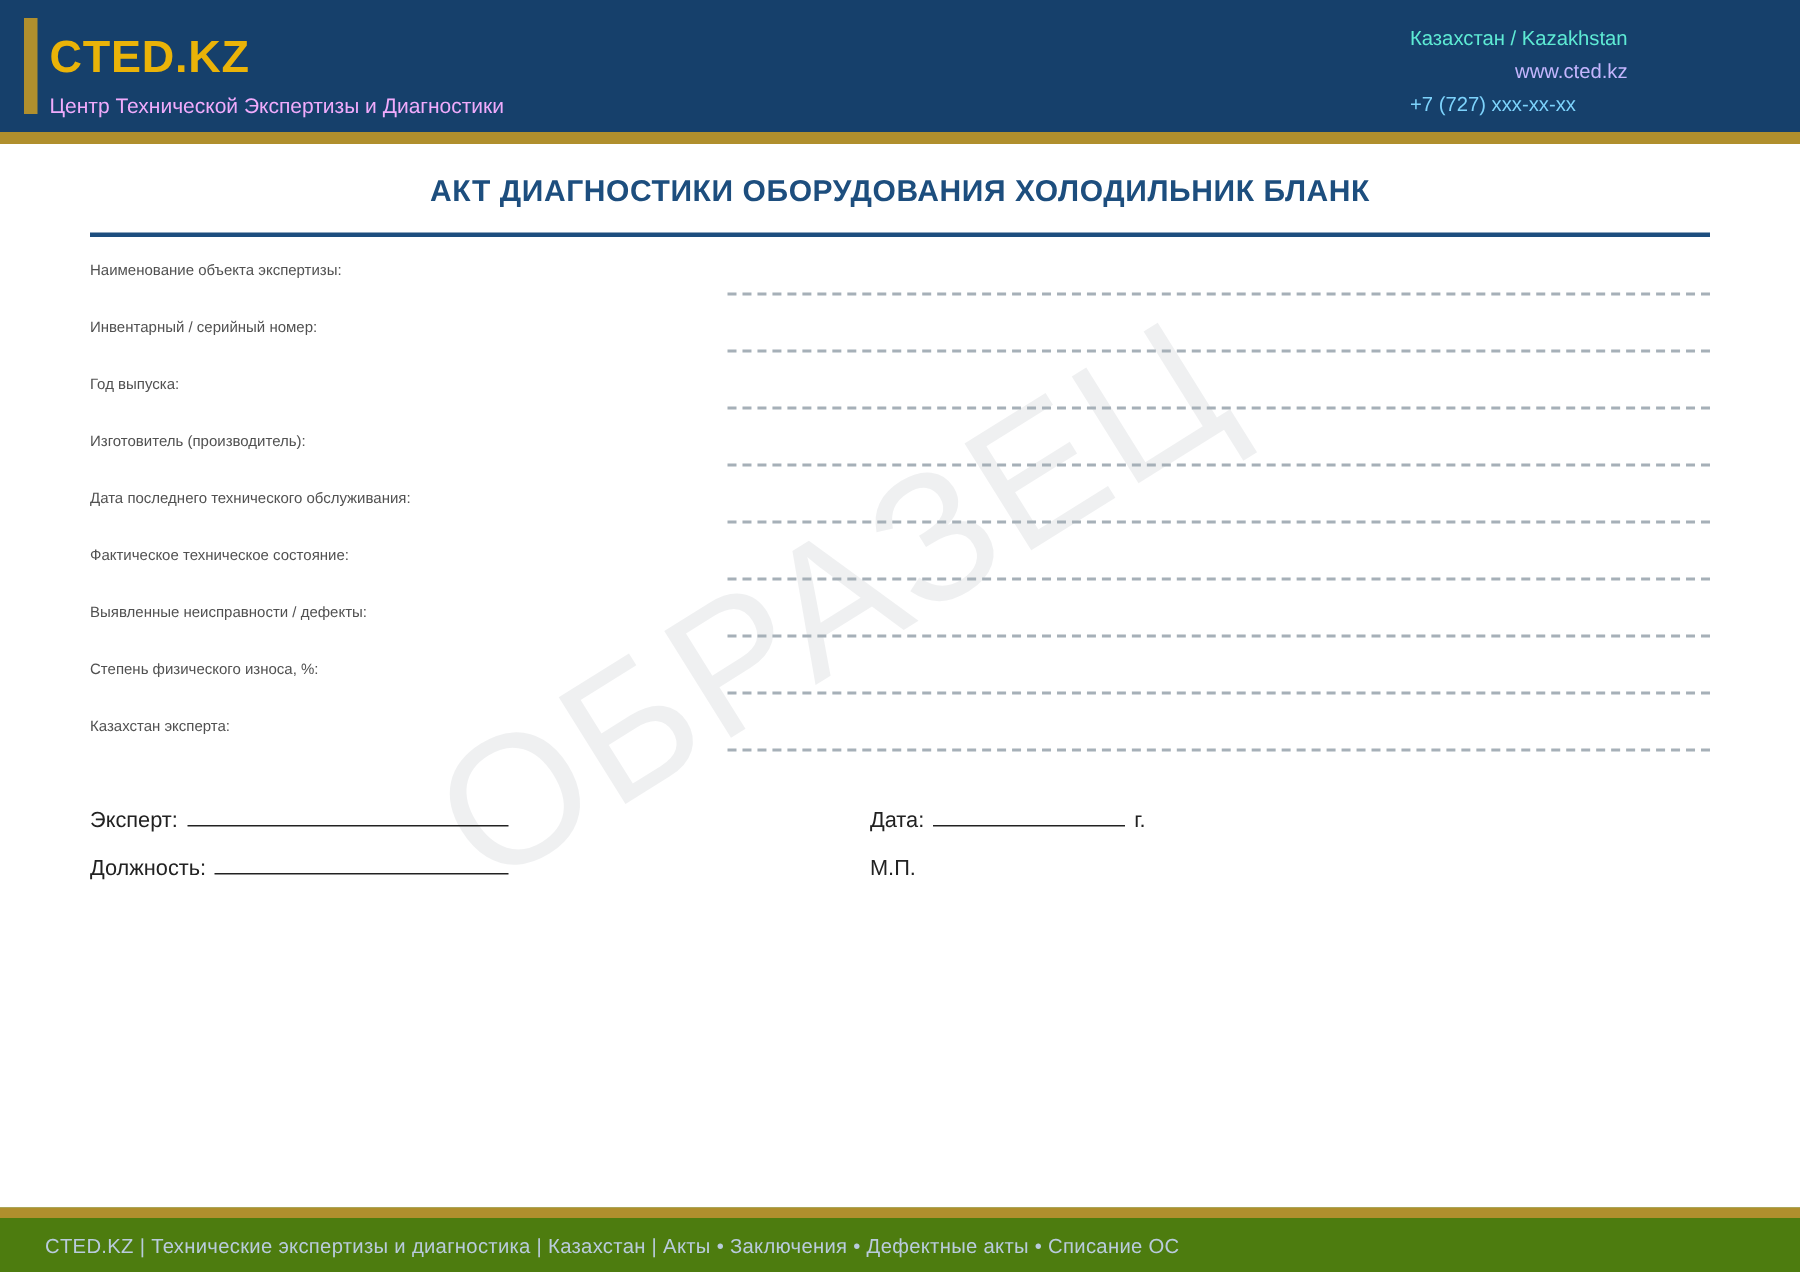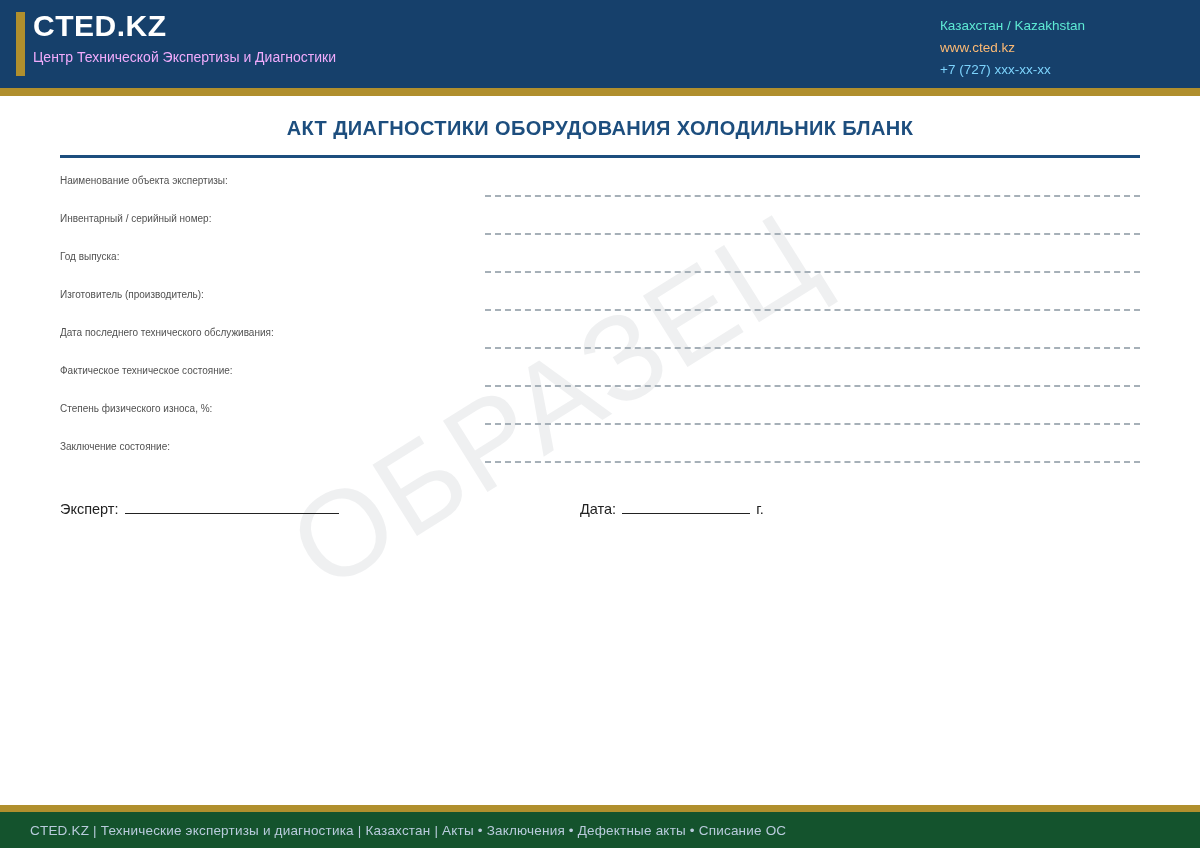--- a/index.html
+++ b/index.html
@@ -46,34 +46,35 @@
   .accent-bar {
     position: absolute;
     left: 16px;
     top: 12px;
     width: 9px;
     height: 64px;
     background: #b08f2d;
   }
   .logo-block { position: absolute; left: 33px; top: 9px; }
   .logo {
-    color: #ffffff;
+    color: #eab308;
     font-size: 30px;
     font-weight: 700;
     letter-spacing: 0.5px;
     line-height: 34px;
+    margin-top: 13px;
   }
   .tagline {
     margin-top: 6px;
     color: #f0abfc;
     font-size: 14px;
   }
   .contact-block { position: absolute; left: 940px; top: 15px; font-size: 13.5px; line-height: 22px; }
   .contact-country { color: #5eead4; }
-  .contact-site { color: #fdba74; cursor: pointer; }
+  .contact-site { color: #c4b5fd; cursor: pointer; text-align: right; }
   .contact-phone { color: #7dd3fc; }
 
   
   .main { position: relative; z-index: 1; padding: 0 60px; }
   .doc-title {
     margin-top: 21px;
     text-align: center;
     color: #1d4e7e;
     font-size: 20px;
     font-weight: 600;
@@ -119,21 +120,21 @@
   .sig-line-date { width: 128px; margin-right: 6px; }
 
   
   .site-footer {
     position: absolute;
     z-index: 2;
     left: 0;
     bottom: 0;
     width: 1200px;
     height: 43px;
-    background: #14532d;
+    background: #4d7c0f;
     border-top: 7px solid #b08f2d;
     display: flex;
     align-items: center;
   }
   .footer-text {
     padding-left: 30px;
     color: #b9cbdc;
     font-size: 13.5px;
     letter-spacing: 0.2px;
     white-space: nowrap;
@@ -184,38 +185,50 @@
         </div>
         <div class="form-row">
           <span class="form-label">Дата последнего технического обслуживания:</span>
           <span class="dash-line"></span>
         </div>
         <div class="form-row">
           <span class="form-label">Фактическое техническое состояние:</span>
           <span class="dash-line"></span>
         </div>
         <div class="form-row">
+          <span class="form-label">Выявленные неисправности / дефекты:</span>
+          <span class="dash-line"></span>
+        </div>
+        <div class="form-row">
           <span class="form-label">Степень физического износа, %:</span>
           <span class="dash-line"></span>
         </div>
         <div class="form-row">
-          <span class="form-label">Заключение состояние:</span>
+          <span class="form-label">Казахстан эксперта:</span>
           <span class="dash-line"></span>
         </div>
       </div>
 
     <div class="signature-block">
       <div class="sig-row">
         <div class="sig-left">
           <span>Эксперт:</span><span class="sig-line sig-line-expert"></span>
         </div>
         <div class="sig-right">
           <span>Дата:</span><span class="sig-line sig-line-date"></span><span>г.</span>
         </div>
       </div>
+      <div class="sig-row">
+        <div class="sig-left">
+          <span>Должность:</span><span class="sig-line sig-line-position"></span>
+        </div>
+        <div class="sig-right">
+          <span>М.П.</span>
+        </div>
+      </div>
     </div>
   </main>
 
   <footer class="site-footer">
     <div class="footer-text">CTED.KZ  |  Технические экспертизы и диагностика  |  Казахстан  |  Акты • Заключения • Дефектные акты • Списание ОС</div>
   </footer>
 
 </div>
 
 </body></html>

